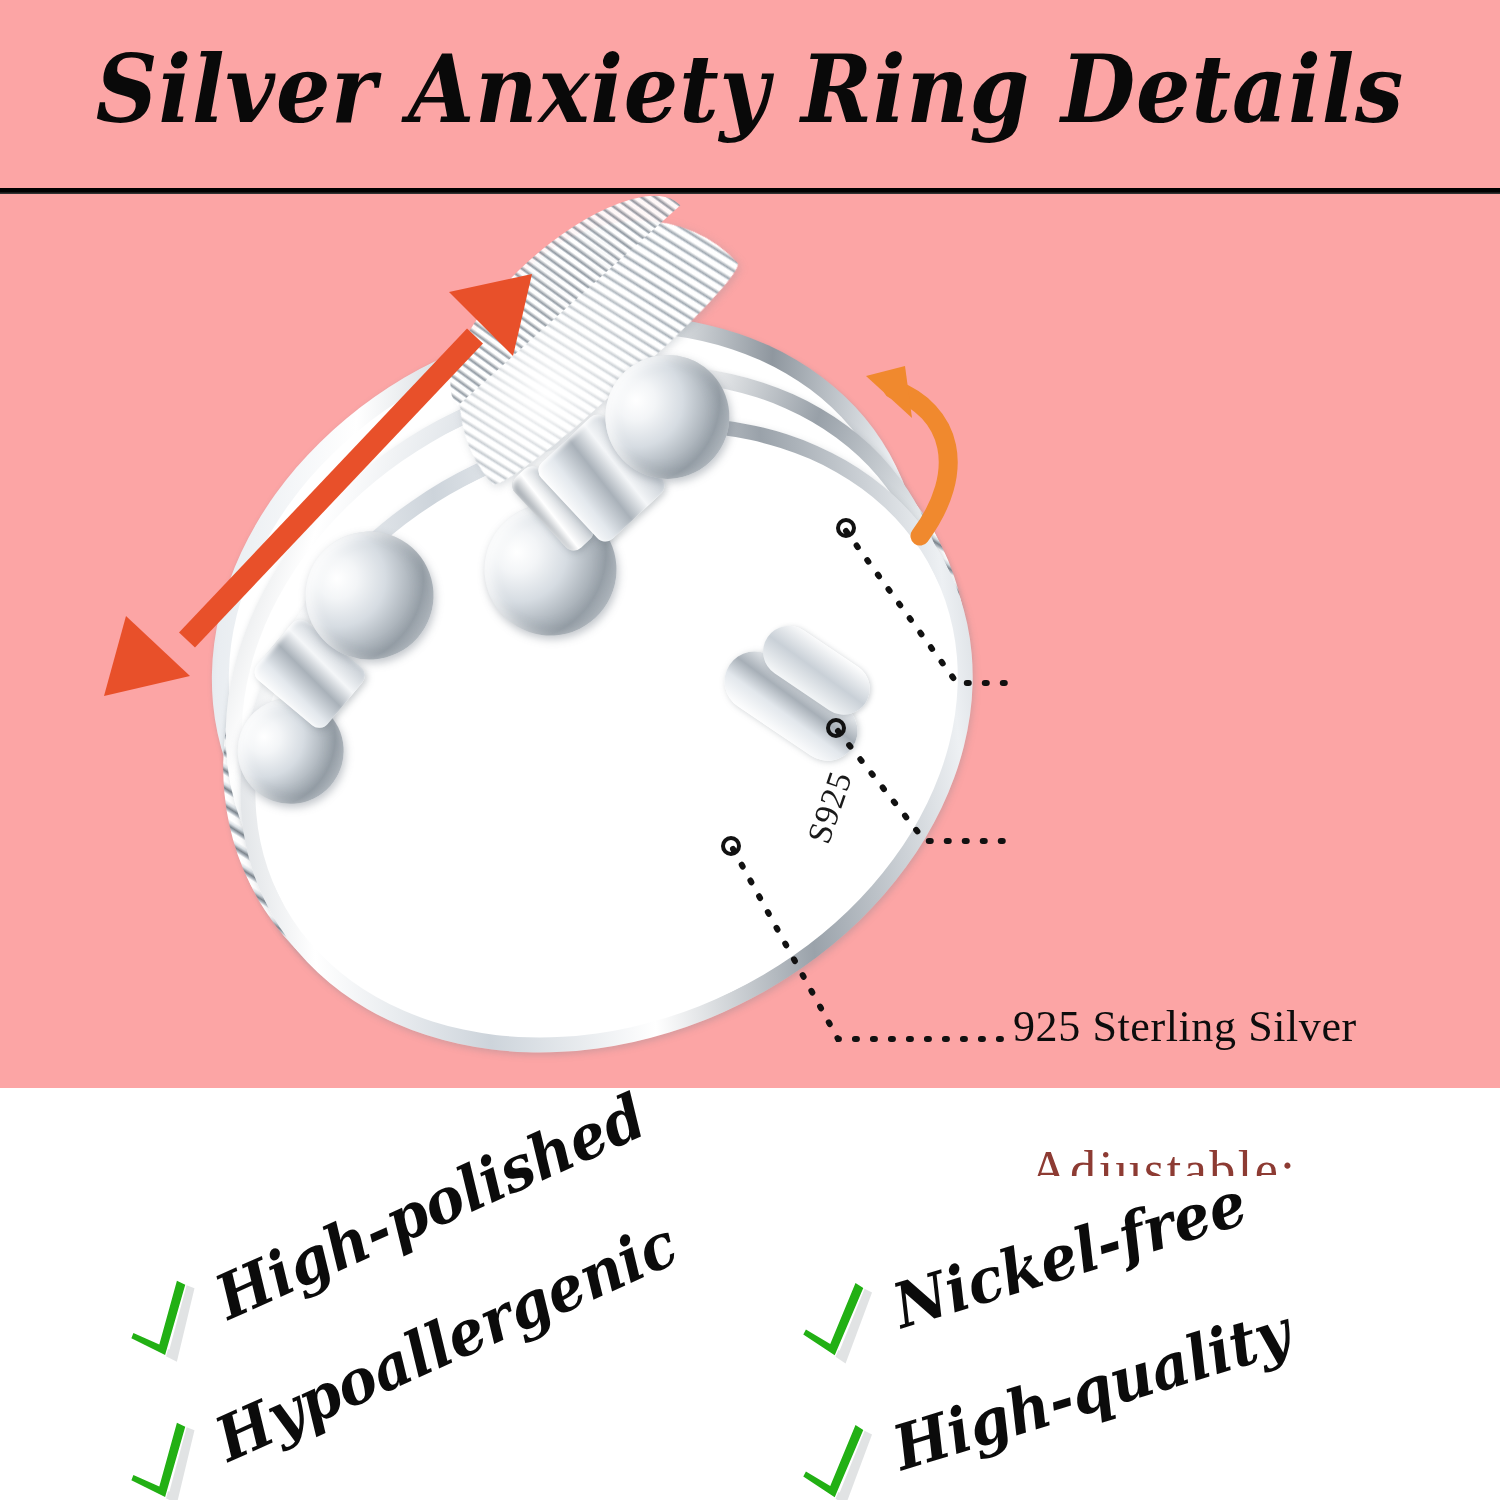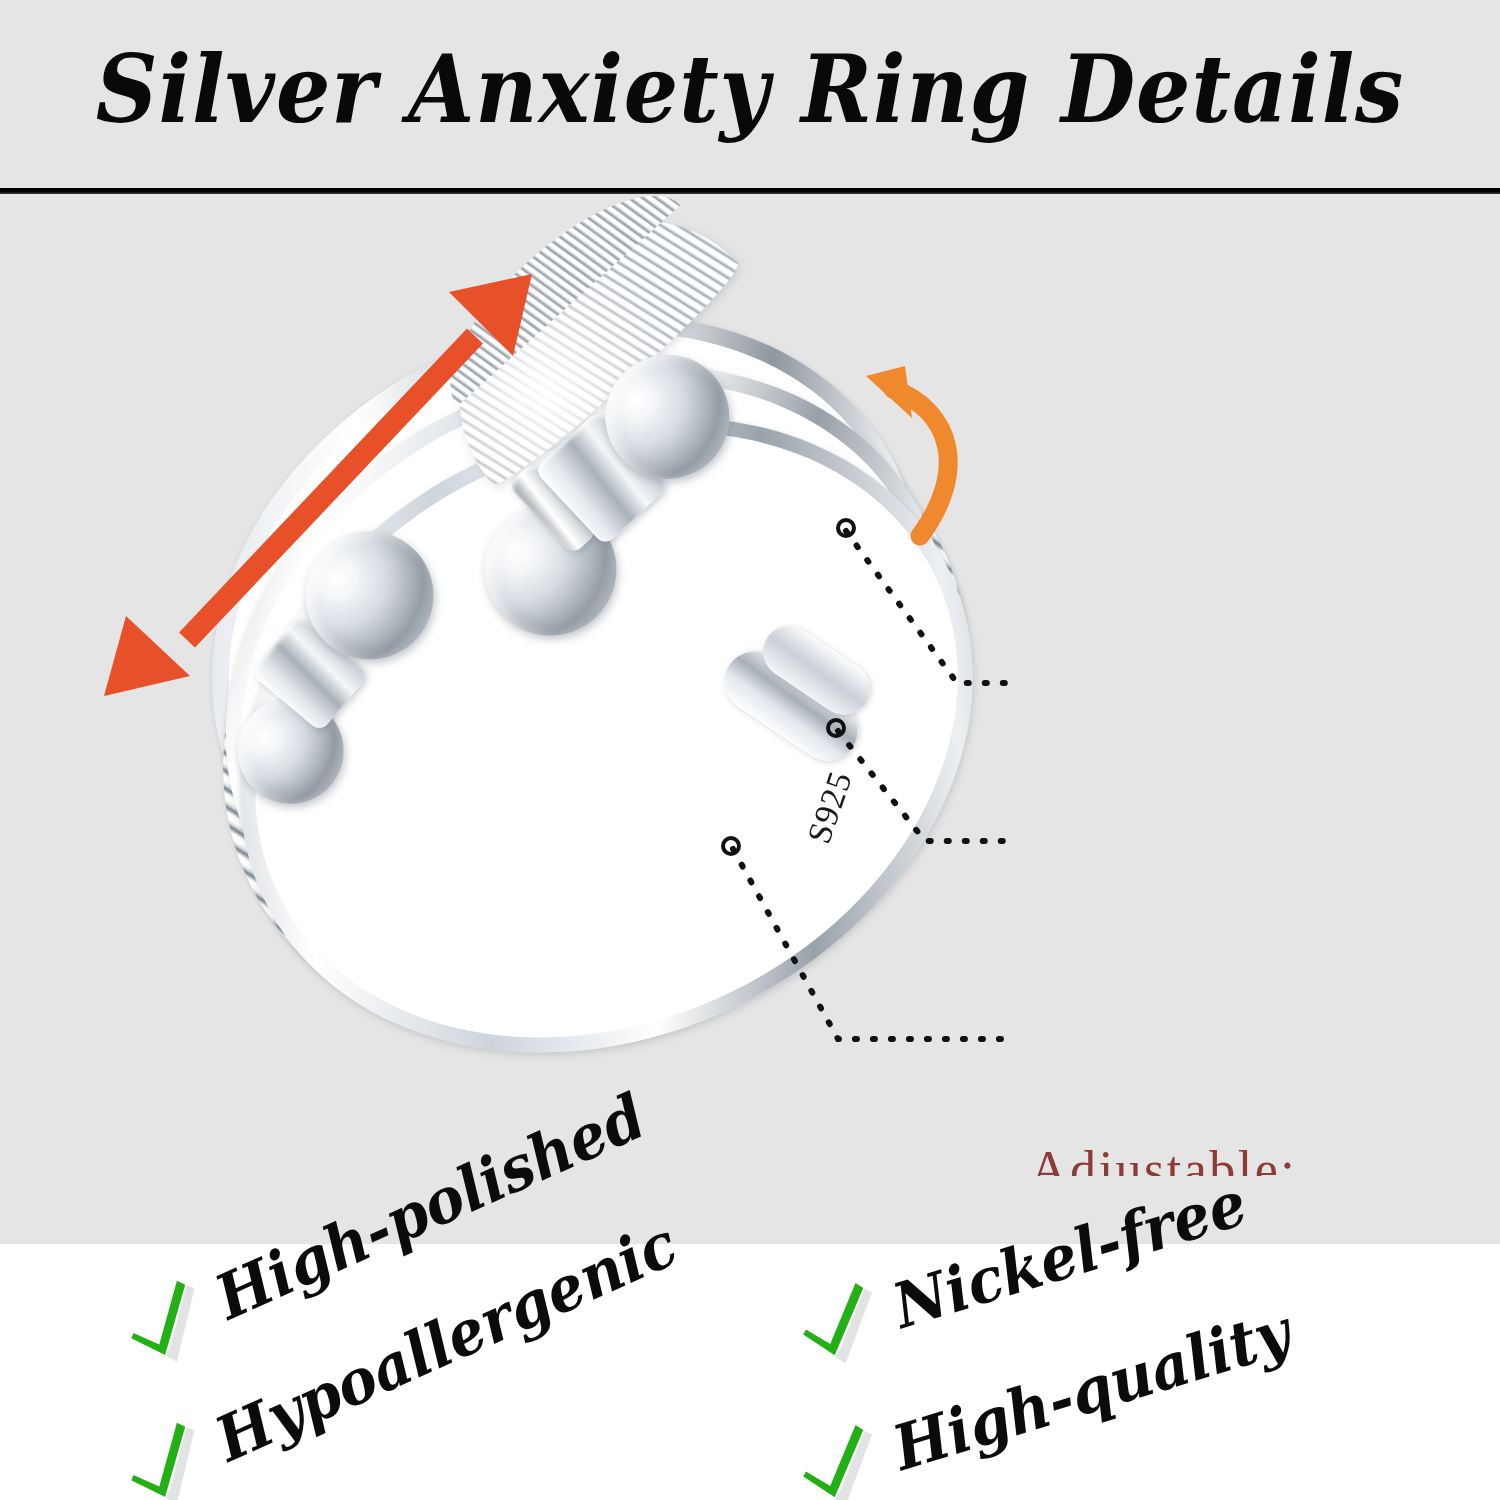--- a/index.html
+++ b/index.html
@@ -1,18 +1,18 @@
 <!DOCTYPE html>
 <html><head>
 <meta charset="utf-8">
 <title>Silver Anxiety Ring Details</title>
 <style>
   html,body{margin:0;padding:0;background:#ffffff;}
   body{width:1500px;height:1500px;overflow:hidden;font-family:"Liberation Serif",serif;}
-  #page{position:relative;width:1500px;height:1244px;background:#e5e5e5;}
+  #page{position:relative;width:1500px;height:1088px;background:#fca5a5;}
 
   
   .hdr{position:absolute;left:0;top:0;width:1500px;height:192px;}
   .hdr-title{
     position:absolute;left:0;top:38px;width:1500px;text-align:center;
     font-family:"DejaVu Serif",serif;
     font-style:italic;font-weight:700;
     font-size:93px;line-height:104px;color:#090909;
     letter-spacing:1px;
     transform:scaleX(.92);
@@ -202,20 +202,21 @@
 
         <path d="M 733 653 L 838 843 L 1008 843"></path>
       </g>
       <g fill="none" stroke="#111" stroke-width="4">
         <circle cx="846" cy="332" r="8"></circle>
         <circle cx="836" cy="532" r="8"></circle>
         <circle cx="731" cy="650" r="8"></circle>
       </g>
     </svg>
 
+    <div class="lbl lbl-silver">925 Sterling Silver</div>
     <div class="lbl lbl-adj">
       <span class="l1">Adjustable:</span>
 
     </div>
 
   </div>
 
   <div class="features">
 
     <div class="frow r1">

